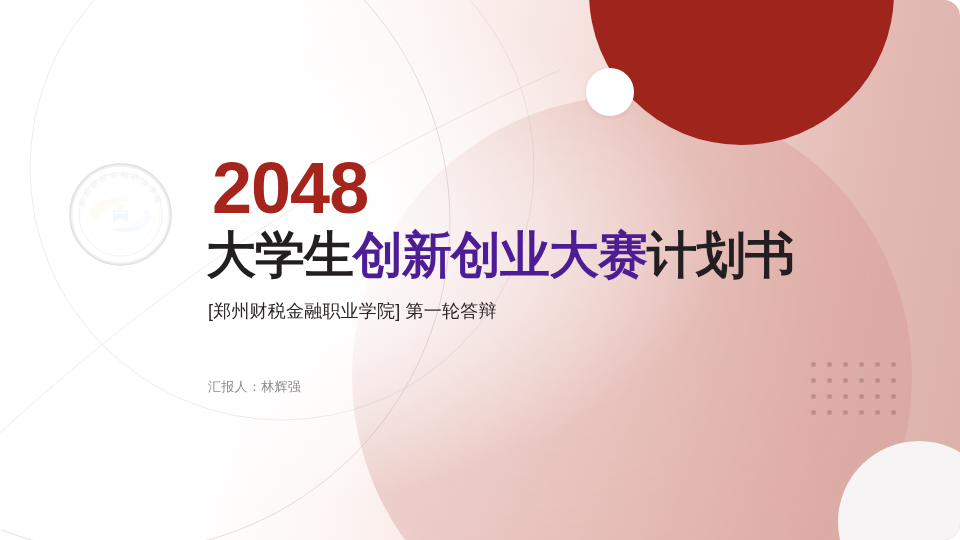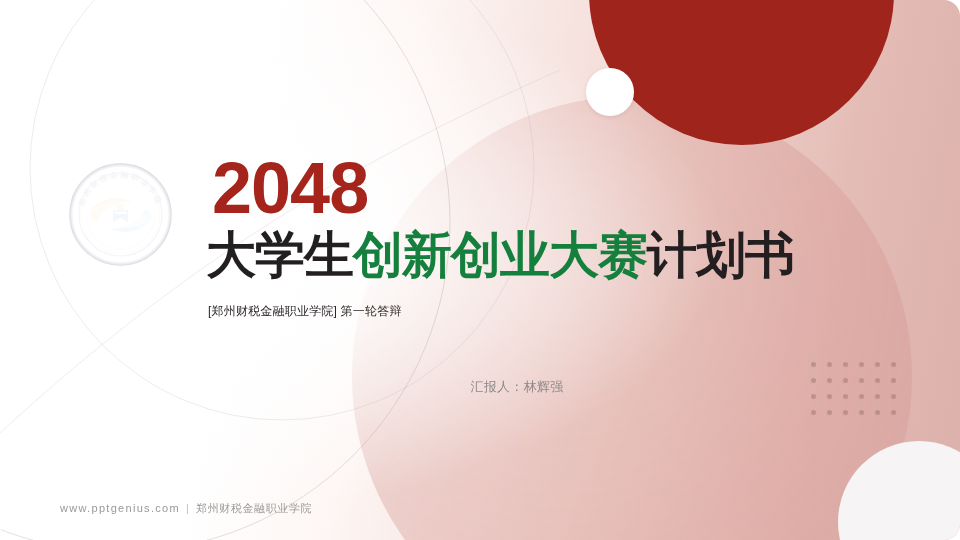--- a/index.html
+++ b/index.html
@@ -110,36 +110,36 @@
   }
 
   .headline{
     font-size:50px;line-height:58px;
     font-weight:bold;
     color:#231f20;
     letter-spacing:-1px;
     margin:0;
     white-space:nowrap;
   }
-  .headline .hl{color:#15803d;}
+  .headline .hl{color:#4c1d95;}
 
   .subtitle{
-    font-size:12px;line-height:26px;
+    font-size:18px;line-height:26px;
     color:#2b2626;
     margin:14px 0 4px 2px;
     letter-spacing:.2px;
   }
 
   .meta{
     margin:52px 0 0 2px;
     font-size:13px;line-height:21px;
     color:#8d8888;
     letter-spacing:.3px;
   }
-  .meta div{white-space:nowrap;text-align:center;}
+  .meta div{white-space:nowrap;}
 
   
   .footer{
     position:absolute;left:60px;bottom:24px;
     font-size:11px;
     color:#9b9897;
     letter-spacing:1.3px;
     white-space:nowrap;
   }
   .footer .sep{margin:0 6px;color:#c3bfbe;}
@@ -239,17 +239,14 @@
       <span>大学生</span><span class="hl">创新创业大赛</span><span>计划书</span>
     </h1>
 
     <div class="subtitle">[郑州财税金融职业学院] 第一轮答辩</div>
 
     <div class="meta">
       <div>汇报人：林辉强</div>
     </div>
   </div>
 
-  <div class="footer">
-    <span>www.pptgenius.com</span><span class="sep">|</span><span class="cn">郑州财税金融职业学院</span>
-  </div>
 
 </div>
 
 </body></html>

